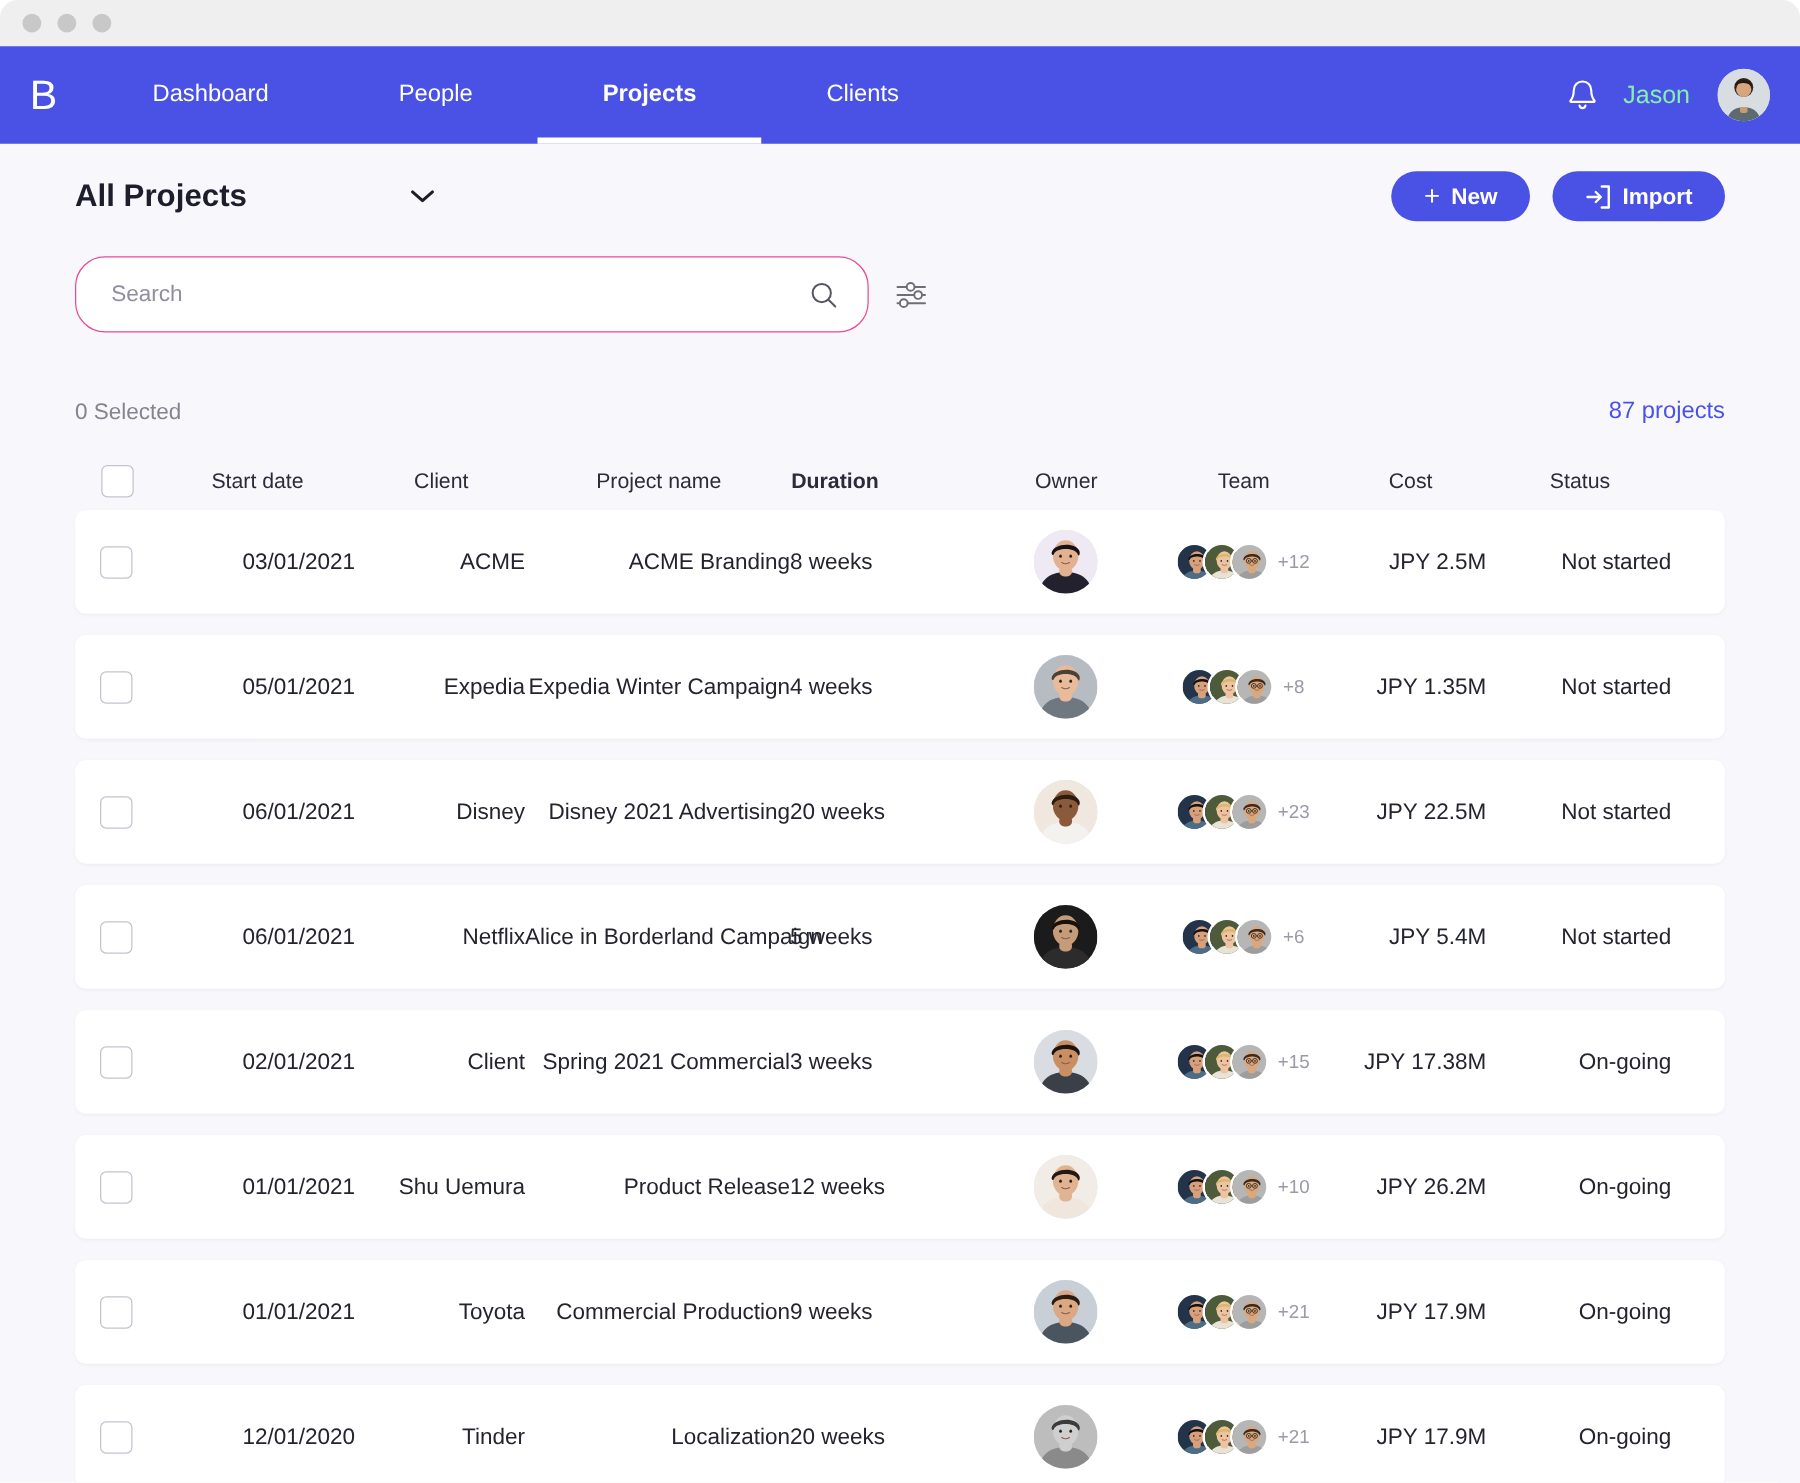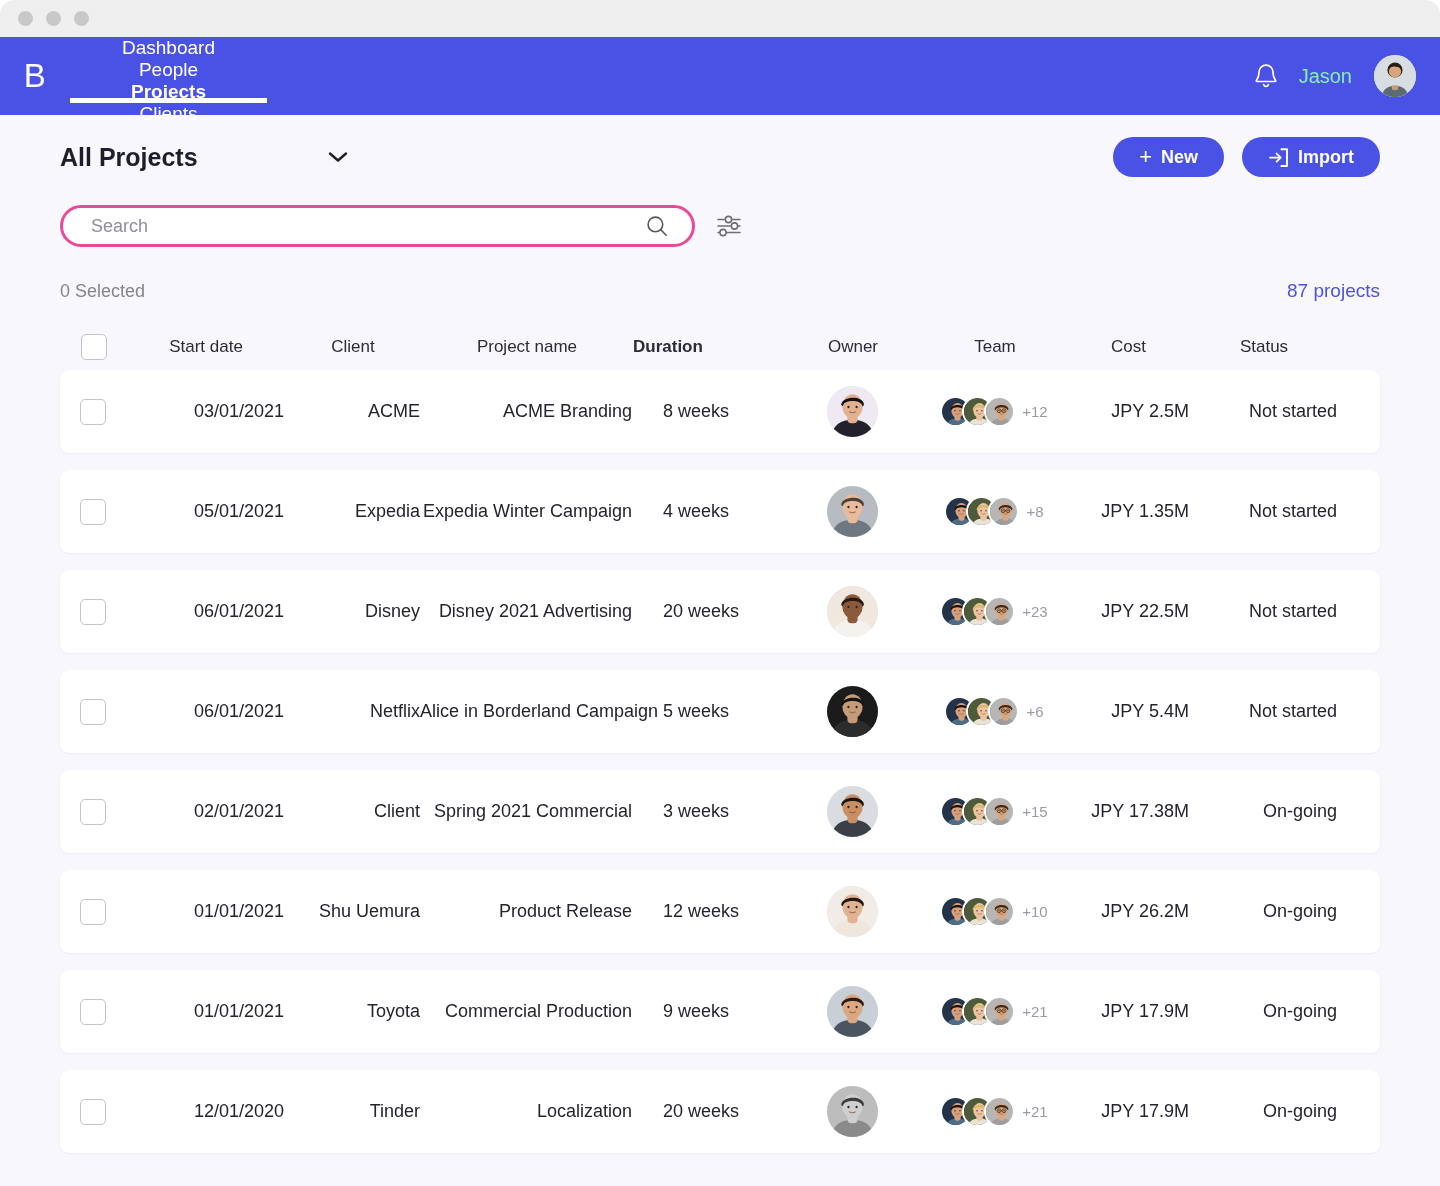--- a/index.html
+++ b/index.html
@@ -53,21 +53,20 @@
     color: #fff;
     font-size: 33px;
     font-weight: 400;
     letter-spacing: .5px;
     line-height: 1;
     padding-bottom: 2px;
   }
   .nav-items {
     display: flex;
     align-items: stretch;
-    flex-direction: column;
   }
   .nav-item {
     display: flex;
     align-items: center;
     justify-content: center;
     color: #ffffff;
     font-size: 19px;
     padding: 0 36px;
     position: relative;
     cursor: pointer;
@@ -149,23 +148,23 @@
 
   
   .search-row {
     display: flex;
     align-items: center;
     gap: 17px;
     margin-top: 6px;
   }
   .search-box {
     width: 635px;
-    height: 42px;
+    height: 61px;
     background: #ffffff;
-    border: 3px solid #ec4899;
+    border: 1px solid #ec4899;
     border-radius: 24px;
     display: flex;
     align-items: center;
     padding: 0 24px 0 28px;
   }
   .search-box input {
     flex: 1;
     border: none;
     outline: none;
     background: transparent;
@@ -177,21 +176,21 @@
   .filter-btn {
     display: flex; align-items: center; justify-content: center;
     width: 34px; height: 34px;
     cursor: pointer;
   }
 
   
   .sel-row {
     display: flex;
     align-items: flex-end;
-    margin-top: 25px;
+    margin-top: 44px;
     height: 30px;
   }
   .sel-text { font-size: 18px; color: #84848f; }
   .proj-count {
     margin-left: auto;
     font-size: 19px;
     color: #4a52e6;
     cursor: pointer;
   }
 
@@ -231,21 +230,21 @@
     height: 83px;
     margin-bottom: 17px;
     box-shadow: 0 1px 3px rgba(60,60,110,.07);
   }
   .td {
     font-size: 18px;
     color: #24242f;
     text-align: right;
     white-space: nowrap;
   }
-  .td.left { text-align: left; margin-left: 31px; }
+  .td.left { text-align: left; }
 
   .owner-cell { display: flex; justify-content: center; }
   .owner-av {
     width: 51px; height: 51px;
     border-radius: 50%;
     overflow: hidden;
     background: #dfe3ea;
     flex: none;
   }
 

